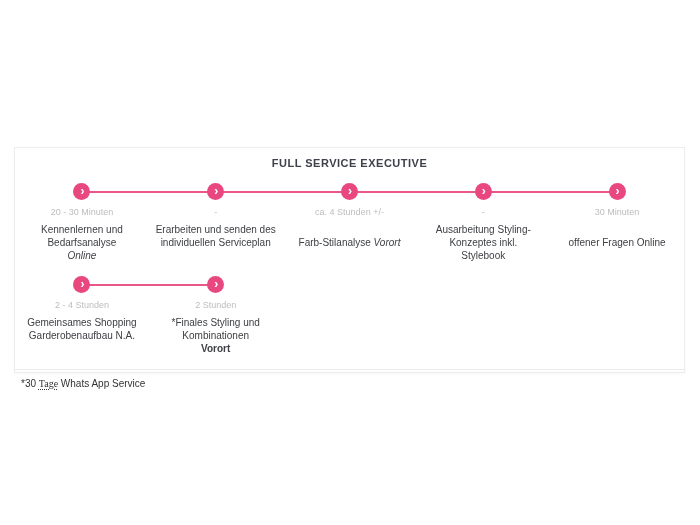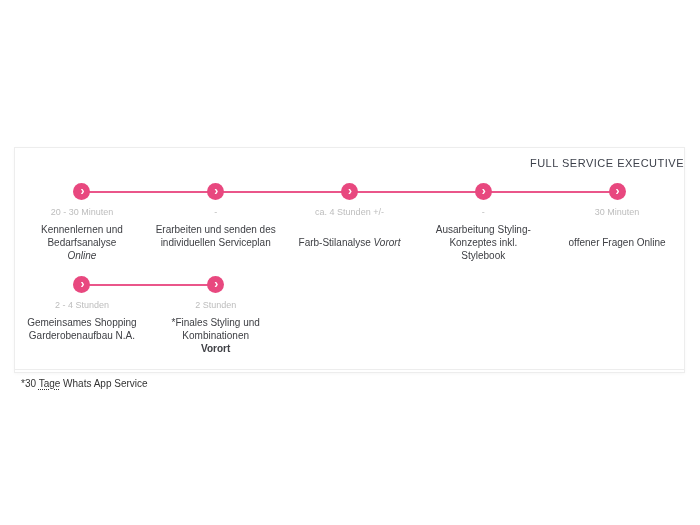--- a/index.html
+++ b/index.html
@@ -8,22 +8,22 @@
     background:#ffffff;
     font-family:"Liberation Sans", sans-serif;
   }
   .card{
     position:absolute;left:14px;top:147px;width:671px;height:226px;
     box-sizing:border-box;background:#ffffff;
     border:1px solid #ededed;
     box-shadow:0 1px 3px rgba(0,0,0,0.03);
   }
   .title{
-    margin-top:9px;text-align:right;
-    font-size:11px;font-weight:400;letter-spacing:.5px;
+    margin-top:9px;text-align:center;
+    font-size:11px;font-weight:700;letter-spacing:.5px;
     color:#3d414b;
   }
   .t-row{position:relative;margin-top:14px;}
   .track-line{
     position:absolute;top:8px;height:1.5px;background:#ea568a;z-index:1;
   }
   .row1 .track-line{left:10%;width:80%;}
   .row2 .track-line{left:10%;width:20%;}
   .steps{display:flex;position:relative;}
   .step{
@@ -49,20 +49,21 @@
   .it{font-style:italic;}
   .bd{font-weight:700;}
   .footnote{
     border-top:1px solid #ededed;margin-top:14px;
     padding:8px 6px;font-size:10px;color:#333333;
   }
   .u-dotted{
     text-decoration:underline;
     text-decoration-style:dotted;
     text-underline-offset:2px;
+    font-family:Liberation Serif, serif;
   }
 </style>
 </head>
 <body>
 
 <div class="card">
 
   <div class="title">FULL SERVICE EXECUTIVE</div>
 
   <div class="t-row row1">

